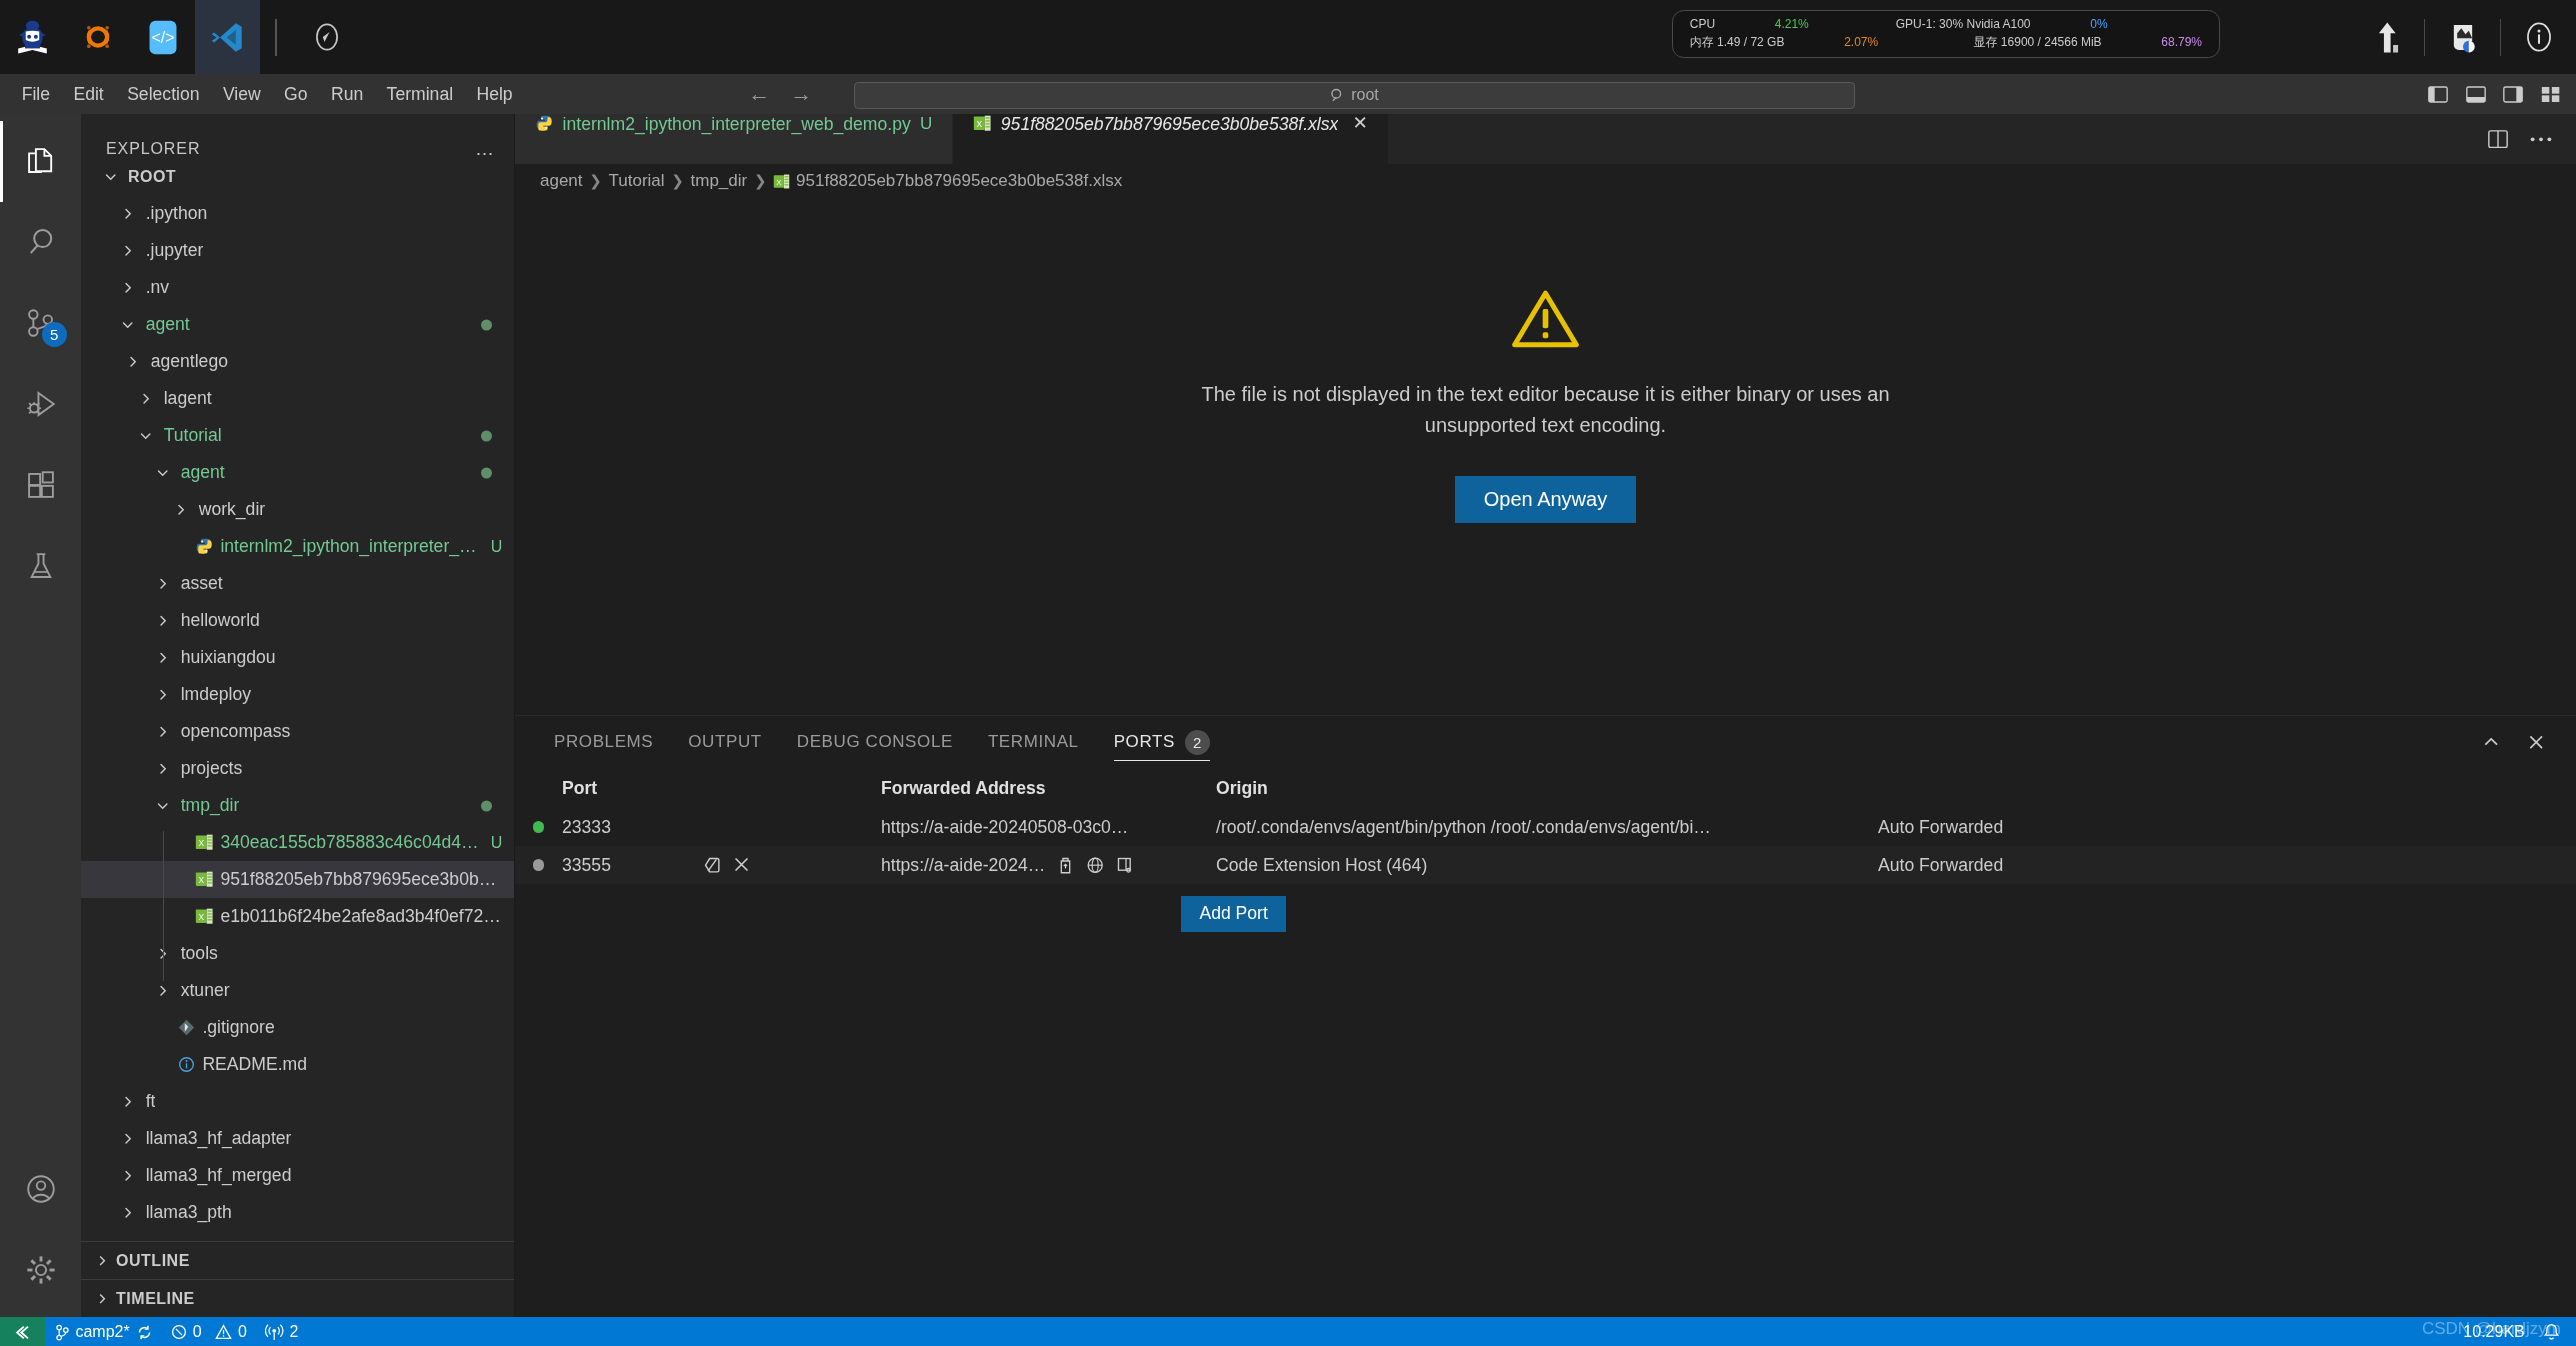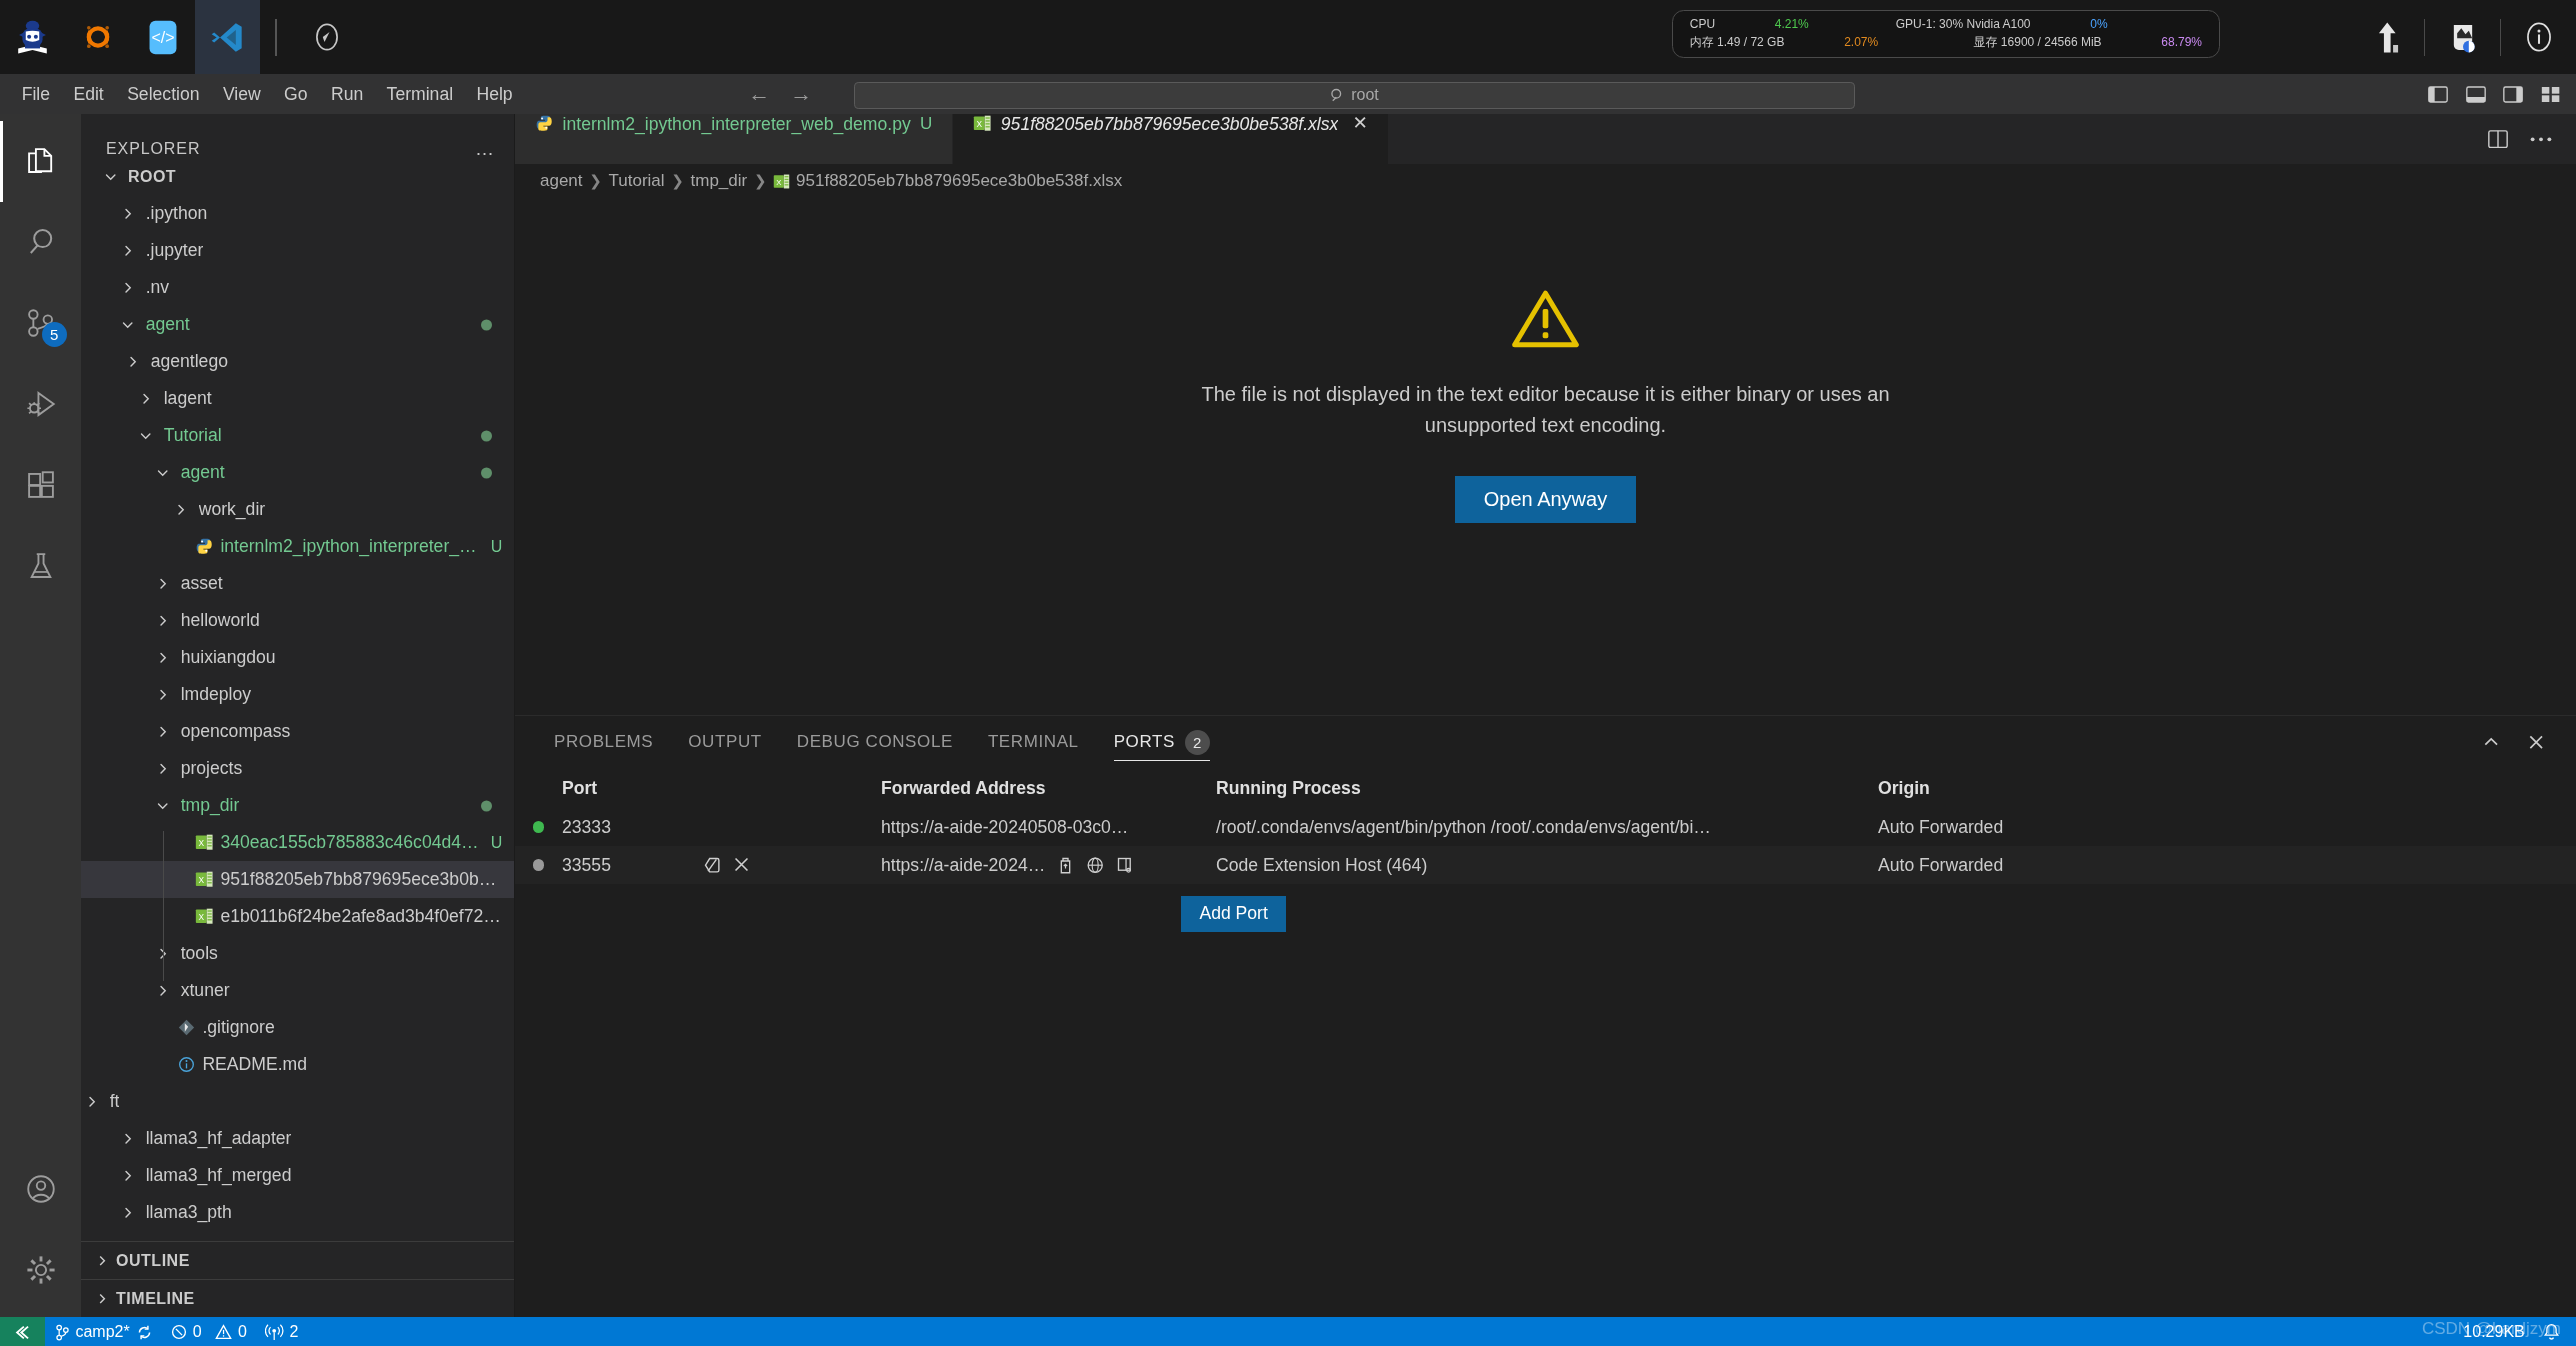--- a/index.html
+++ b/index.html
@@ -716,21 +716,21 @@
             <span class="chev"></span>
             <span class="ricon">
               <svg width="17" height="17" viewBox="0 0 20 20">
                 <circle cx="10" cy="10" r="8" fill="none" stroke="#4aa3d9" stroke-width="1.6"></circle>
                 <circle cx="10" cy="6" r="1.2" fill="#4aa3d9"></circle>
                 <rect x="9.2" y="8.6" width="1.6" height="6" fill="#4aa3d9"></rect>
               </svg>
             </span>
             <span class="rlabel">README.md</span>
           </div>
-          <div class="row" style="">
+          <div class="row" style="padding-left:36px">
             <span class="chev">
               <svg width="13.4" height="13.4" viewBox="0 0 16 16">
                 <path d="M6 3 L11 8 L6 13" fill="none" stroke="#cccccc" stroke-width="1.7" stroke-linecap="round"></path>
               </svg>
             </span>
             <span style="width:6.7px;flex:0 0 6.7px"></span>
             <span class="rlabel">ft</span>
           </div>
           <div class="row" style="padding-left:36px">
             <span class="chev">
@@ -901,21 +901,20 @@
 
         <div class="ports-table">
           <div class="pt-head">
             <div class="c-status"></div>
             <div class="c-port">
                 <span>Port</span>
               </div>
             <div class="c-addr">
                 <span>Forwarded Address</span>
               </div>
-            <div class="c-proc">Running Process</div>
             <div class="c-origin">Origin</div>
           </div>
 
           <div class="pt-row">
             <div class="c-status">
               <span class="sdot" style="background:#3fb950"></span>
             </div>
             <div class="c-port">
               <span class="pnum">23333</span>
             </div>

